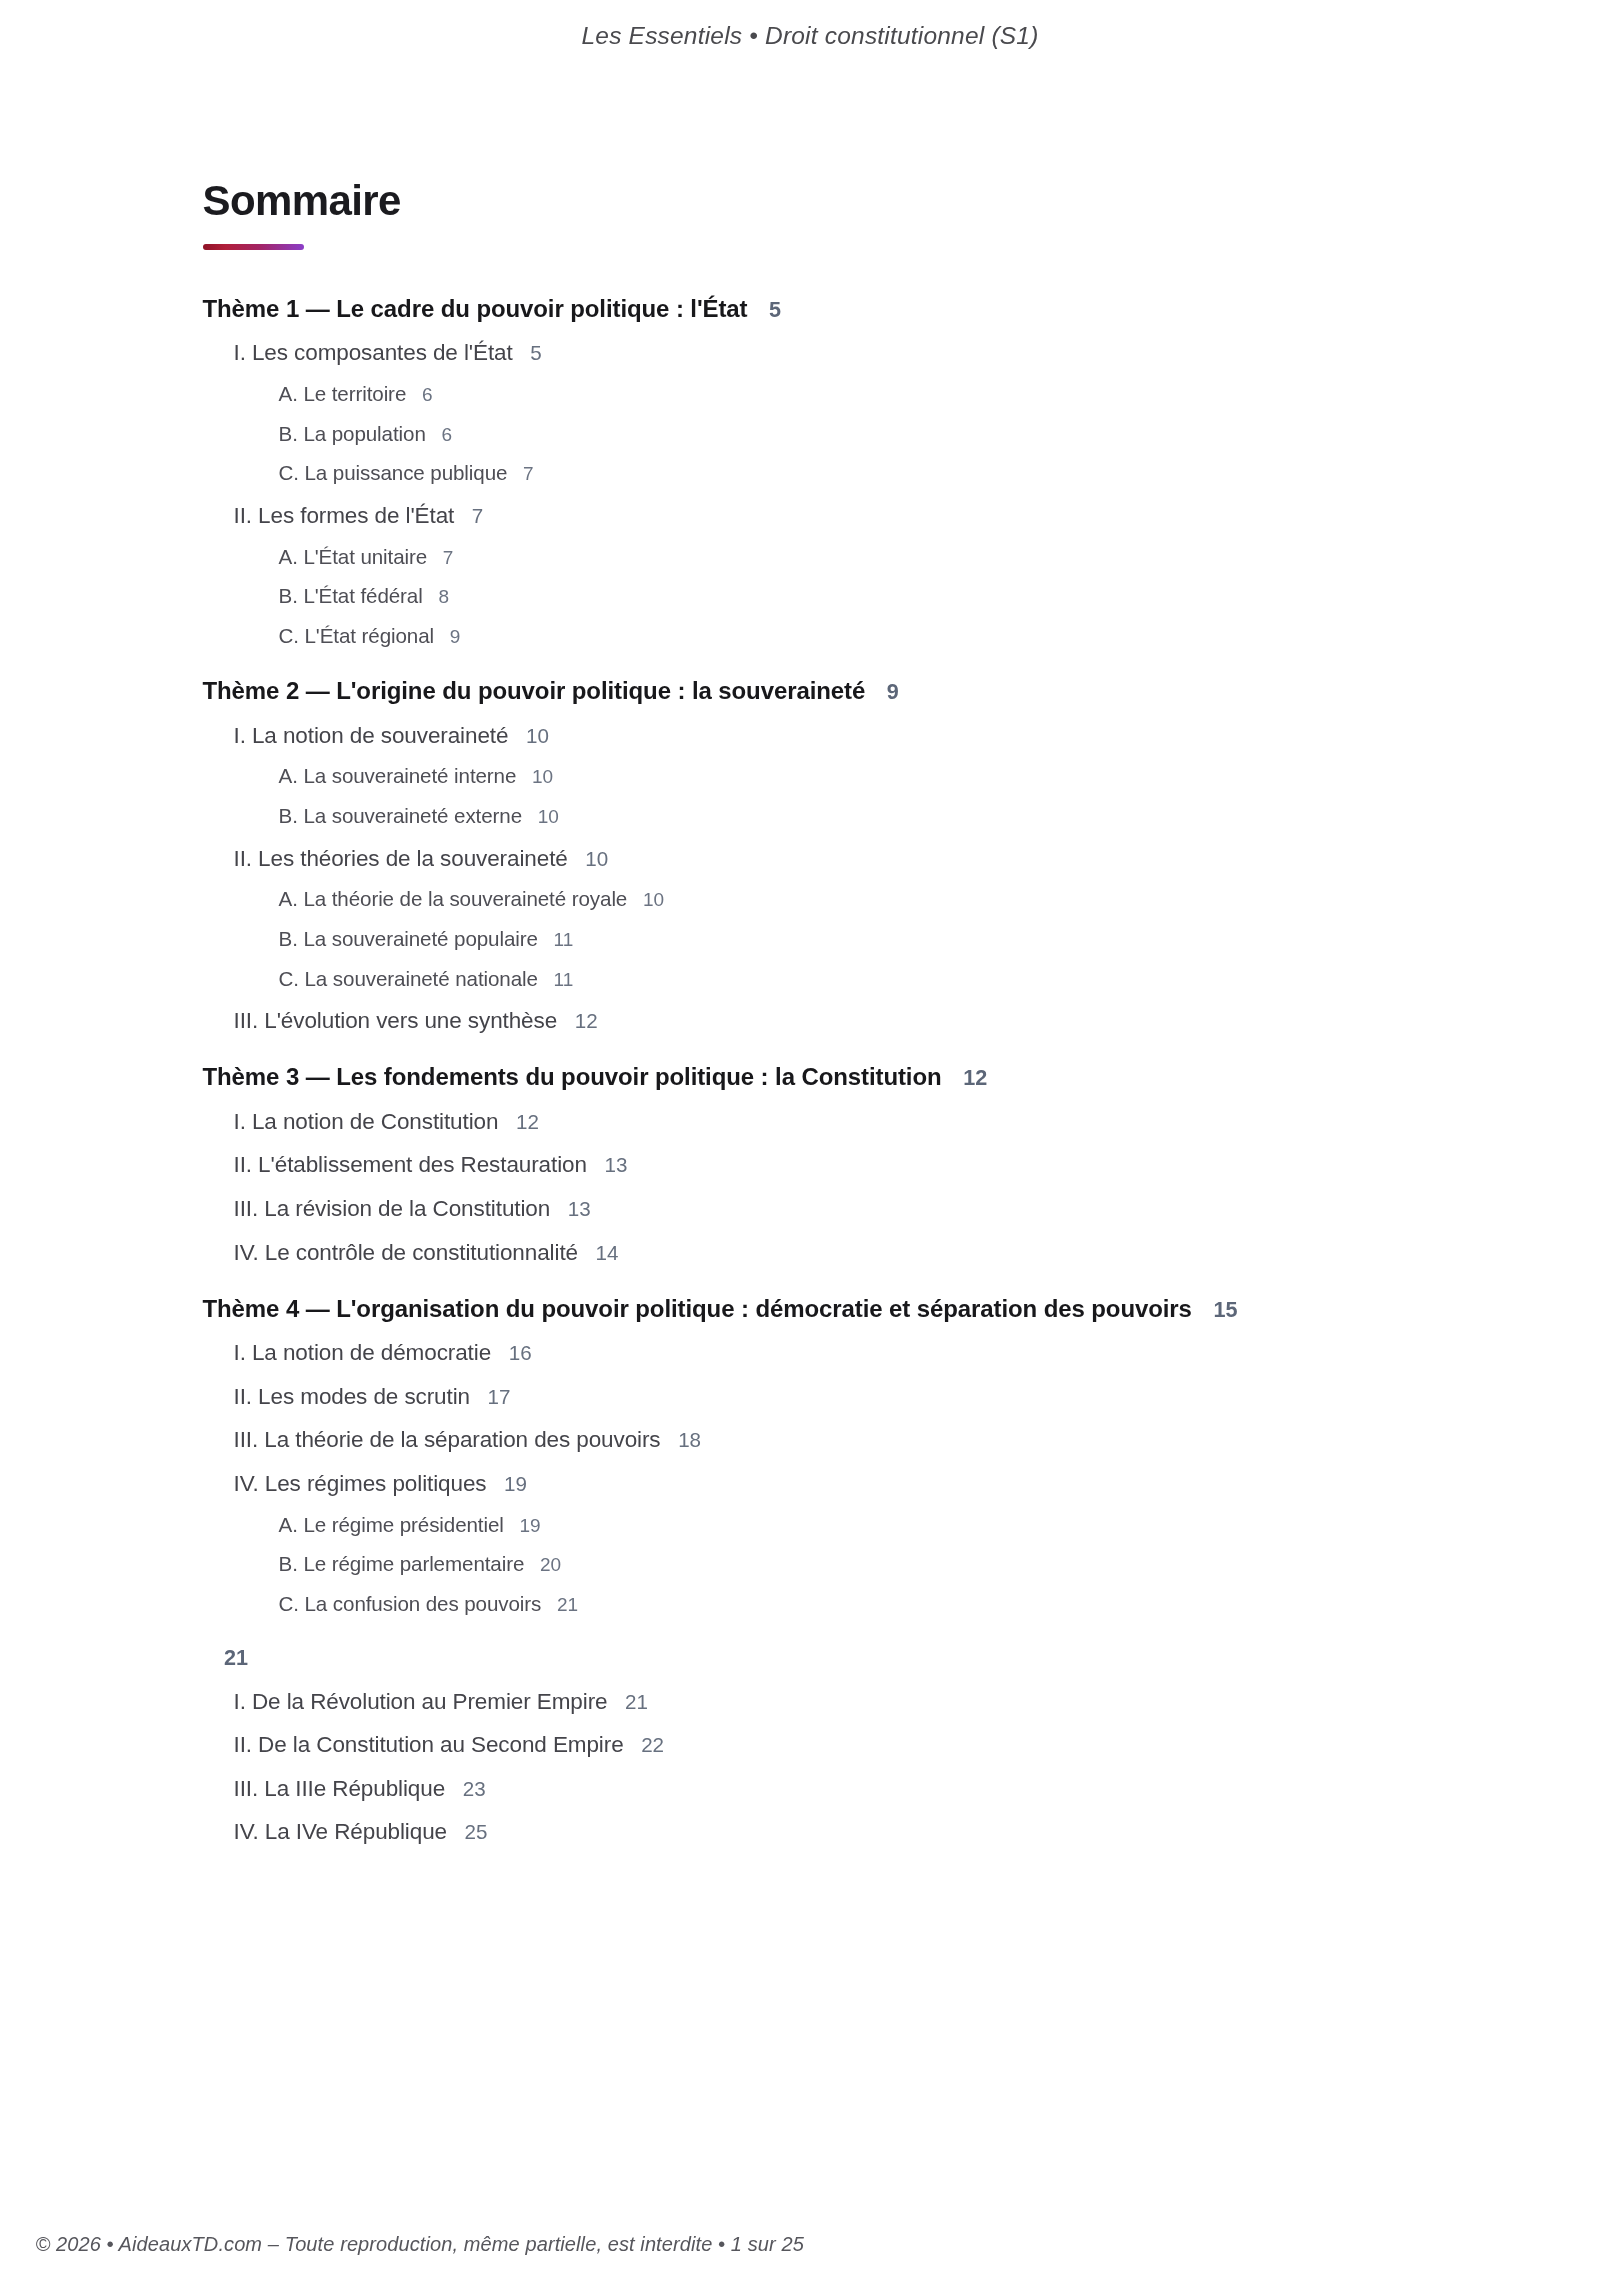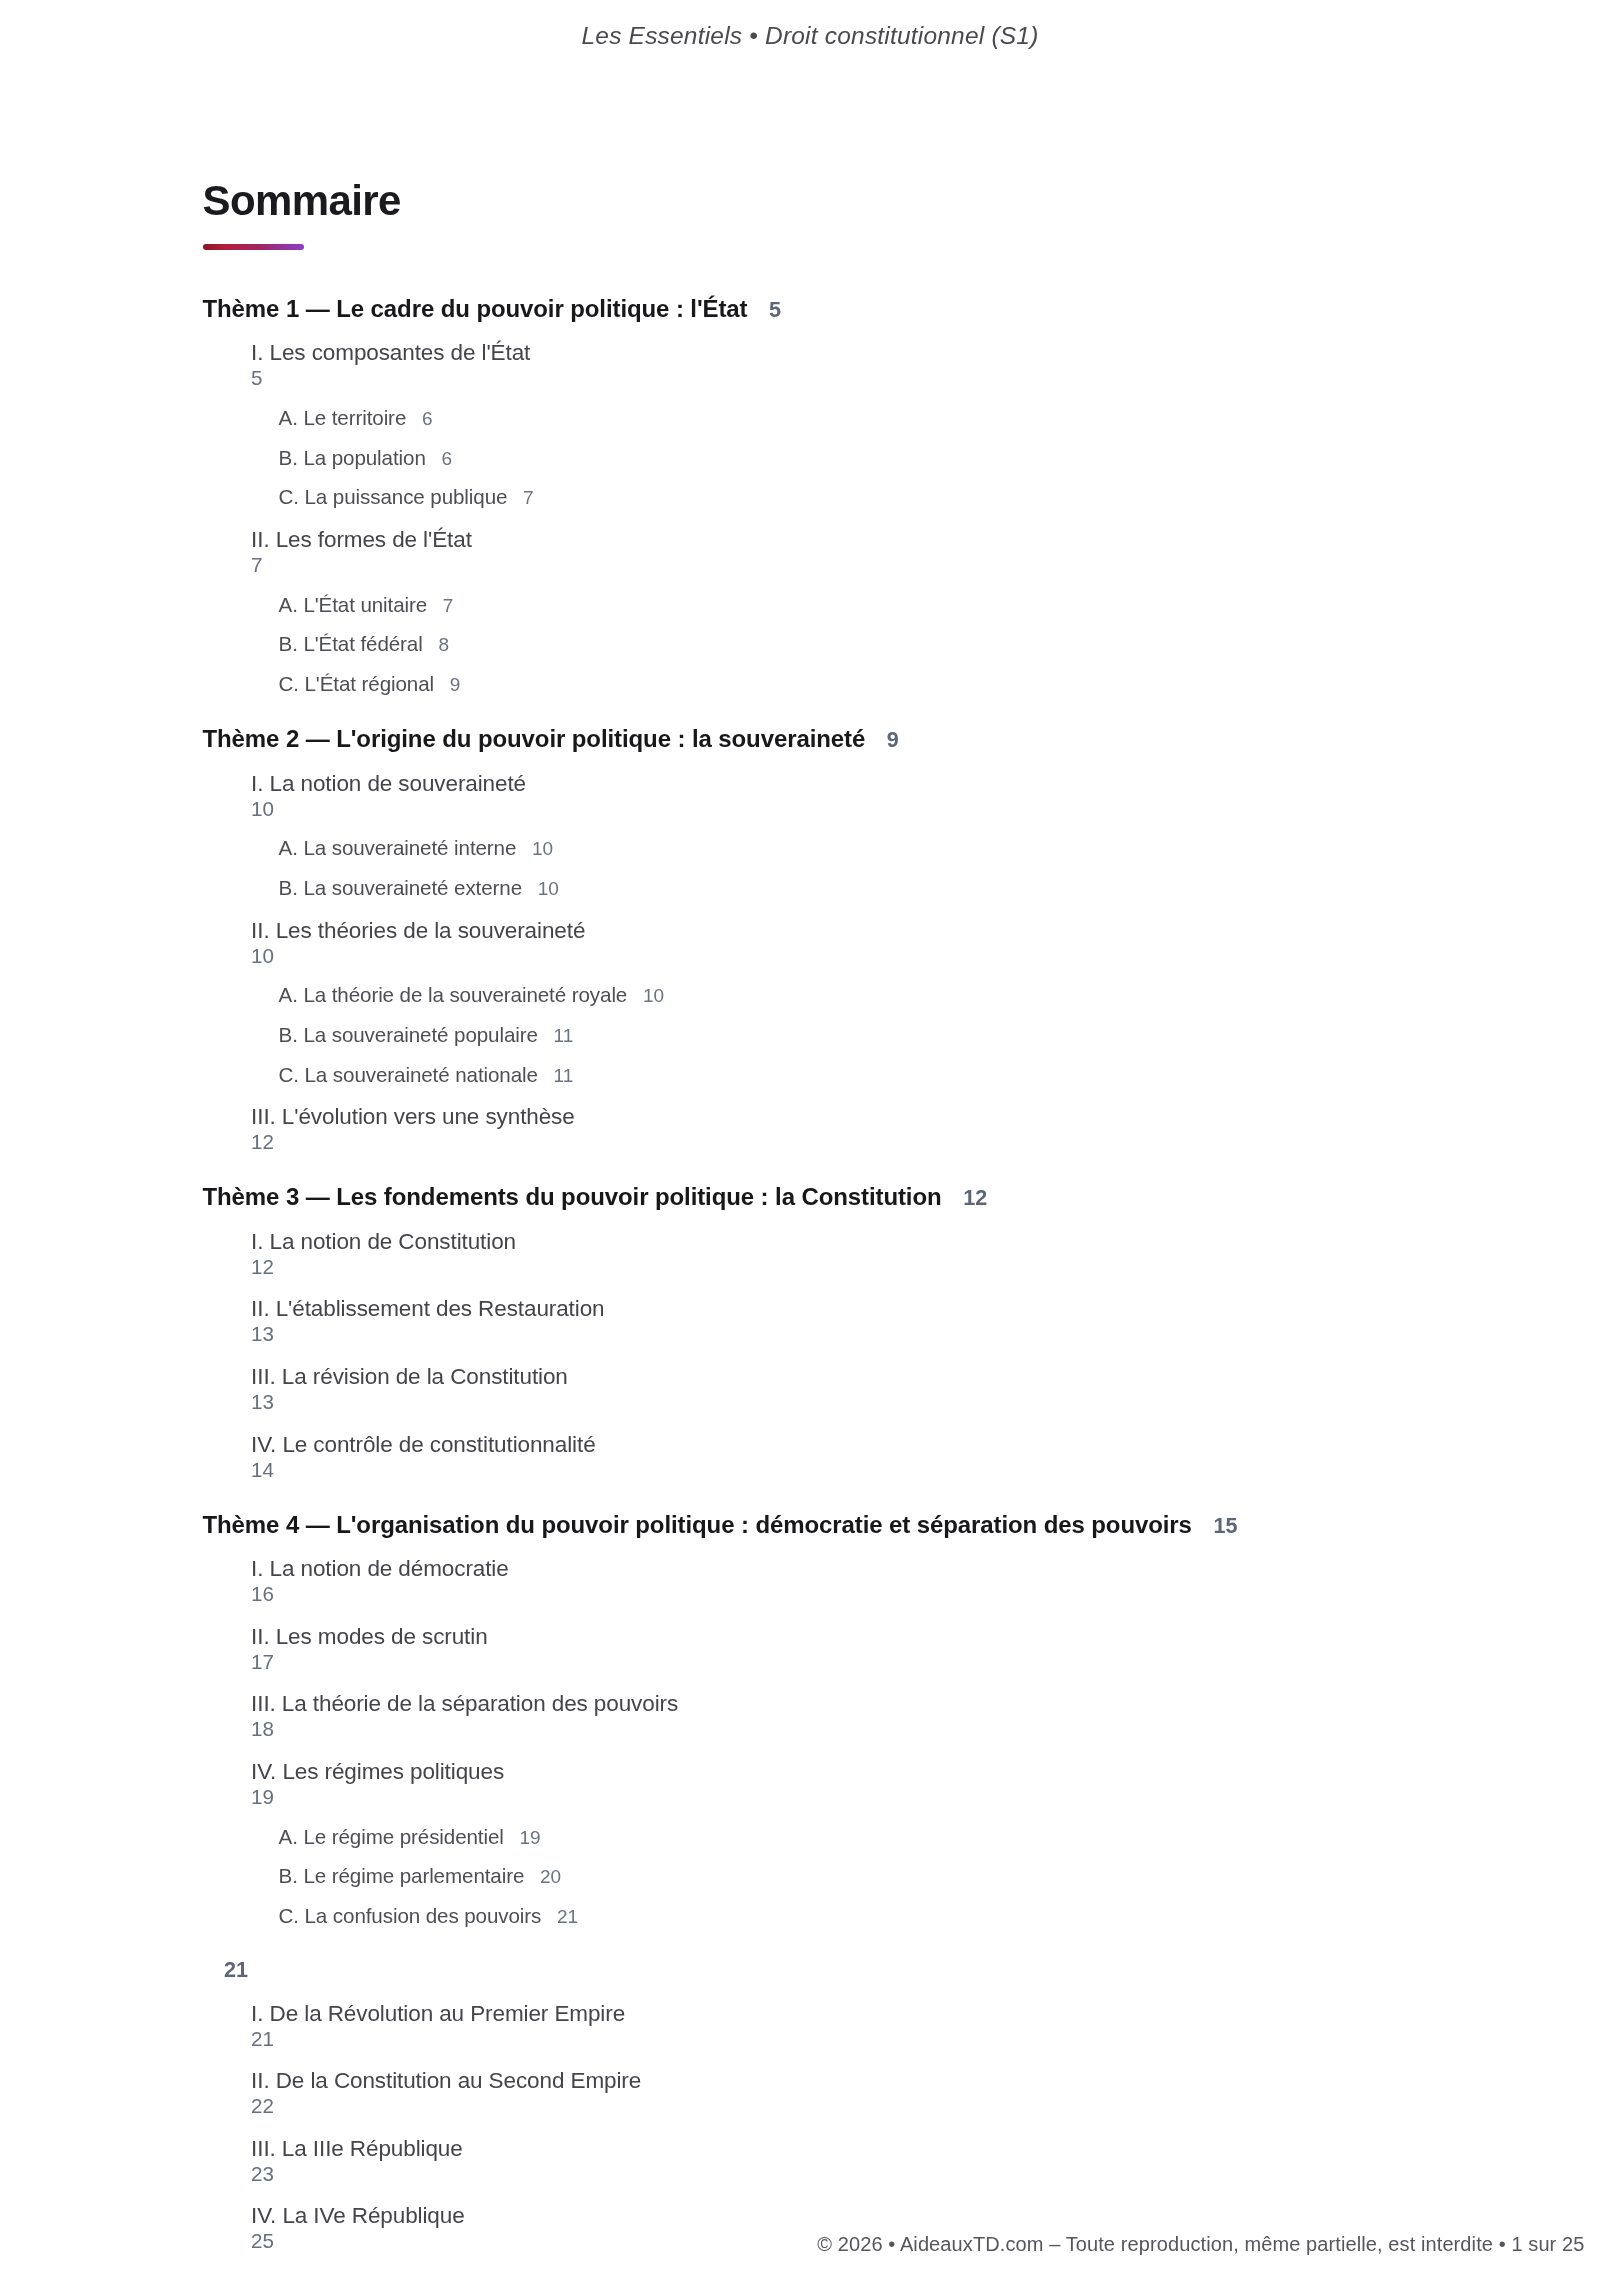--- a/index.html
+++ b/index.html
@@ -86,21 +86,20 @@
     font-size: 21.6px;
     font-weight: 700;
     color: #5c6678;
     margin-left: 21.6px;
   }
 
   
   .lvl2 {
     margin-left: 31px;
     margin-top: 17.6px;
-    flex-direction: column;
   }
   .lvl2 .entry-label {
     font-size: 22.5px;
     font-weight: 400;
     color: #44444a;
     letter-spacing: -0.1px;
   }
   .lvl2 .entry-page {
     font-size: 20.6px;
     font-weight: 400;
@@ -125,21 +124,22 @@
     color: #6b7382;
     margin-left: 15.7px;
   }
 
   
   .running-footer {
     position: absolute;
     bottom: 37px;
     left: 0;
     right: 0;
-    text-align: right;
+    text-align: left;
+    font-style: italic;
     font-size: 20px;
     color: #56565c;
     letter-spacing: 0.1px;
   }
 </style>
 </head>
 <body>
 
 <div class="page">
 

